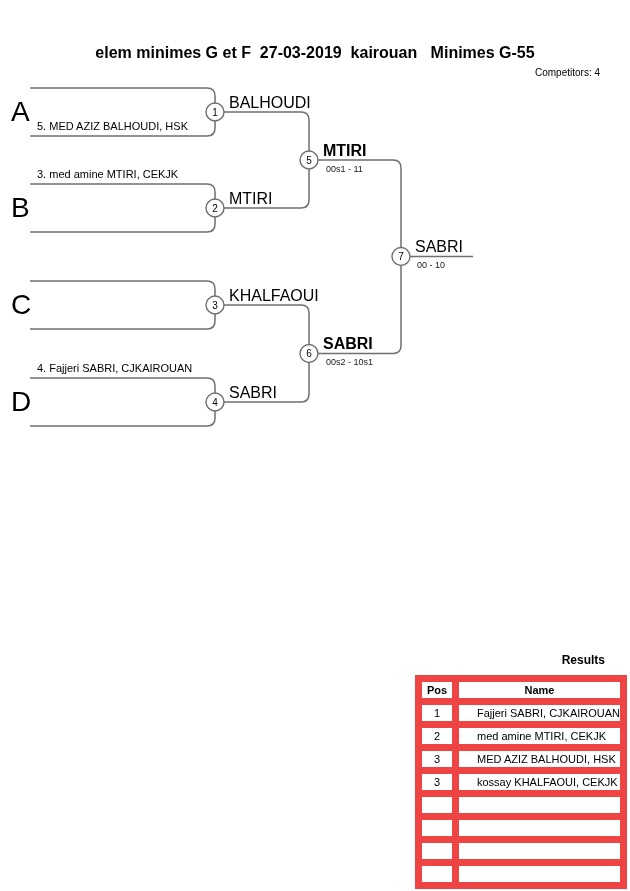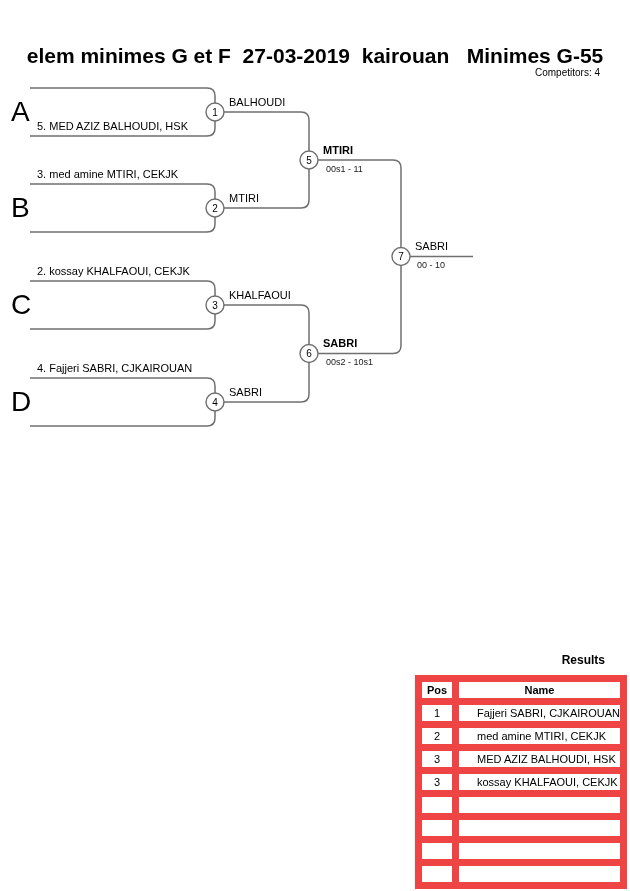--- a/index.html
+++ b/index.html
@@ -9,40 +9,40 @@
     height: 891px;
     background: #ffffff;
     font-family: "Liberation Sans", sans-serif;
     color: #000;
     overflow: hidden;
   }
   .abs { position: absolute; }
   #title {
     top: 44px; left: 0; width: 630px;
     text-align: center;
-    font-size: 21px; font-weight: bold;
+    font-size: 16px; font-weight: bold;
     white-space: pre;
   }
   #competitors {
     top: 67px; left: 390px; width: 210px;
     text-align: right;
     font-size: 10px;
   }
   .group-letter {
     left: 11px; width: 24px;
     font-size: 28px; line-height: 30px;
     text-align: left;
   }
   .player-name {
     left: 37px; width: 230px;
     font-size: 11px; line-height: 13px;
     white-space: nowrap;
   }
   .winner-label {
-    font-size: 11px; line-height: 13px;
+    font-size: 16px; line-height: 13px;
     white-space: nowrap;
     text-align: right;
   }
   .winner-bold { font-weight: bold; }
   .score-label {
     font-size: 9px; line-height: 10px;
     white-space: nowrap; color: #1a1a1a;
   }
   #bracket-svg { position: absolute; top: 0; left: 0; }
   .bracket-line { fill: none; stroke: #6f6f6f; stroke-width: 1.5px; }
@@ -116,21 +116,20 @@
     <text class="match-number" x="401" y="260">7</text>
   </svg>
 
   <div class="abs group-letter" style="top:97px">A</div>
   <div class="abs group-letter" style="top:193px">B</div>
   <div class="abs group-letter" style="top:290px">C</div>
   <div class="abs group-letter" style="top:387px">D</div>
 
   <div class="abs player-name" style="top:120px">5. MED AZIZ BALHOUDI, HSK</div>
   <div class="abs player-name" style="top:168px">3. med amine MTIRI, CEKJK</div>
-  <div class="abs player-name" style="top:265px">2. kossay KHALFAOUI, CEKJK</div>
   <div class="abs player-name" style="top:362px">4. Fajjeri SABRI, CJKAIROUAN</div>
 
   <div class="abs winner-label" style="top:96px;  left:229px">BALHOUDI</div>
   <div class="abs winner-label" style="top:192px; left:229px">MTIRI</div>
   <div class="abs winner-label" style="top:289px; left:229px">KHALFAOUI</div>
   <div class="abs winner-label" style="top:386px; left:229px">SABRI</div>
 
   <div class="abs winner-label winner-bold" style="top:144px; left:323px">MTIRI</div>
   <div class="abs score-label" style="top:164px; left:326px">00s1 - 11</div>
   <div class="abs winner-label winner-bold" style="top:337px; left:323px">SABRI</div>

